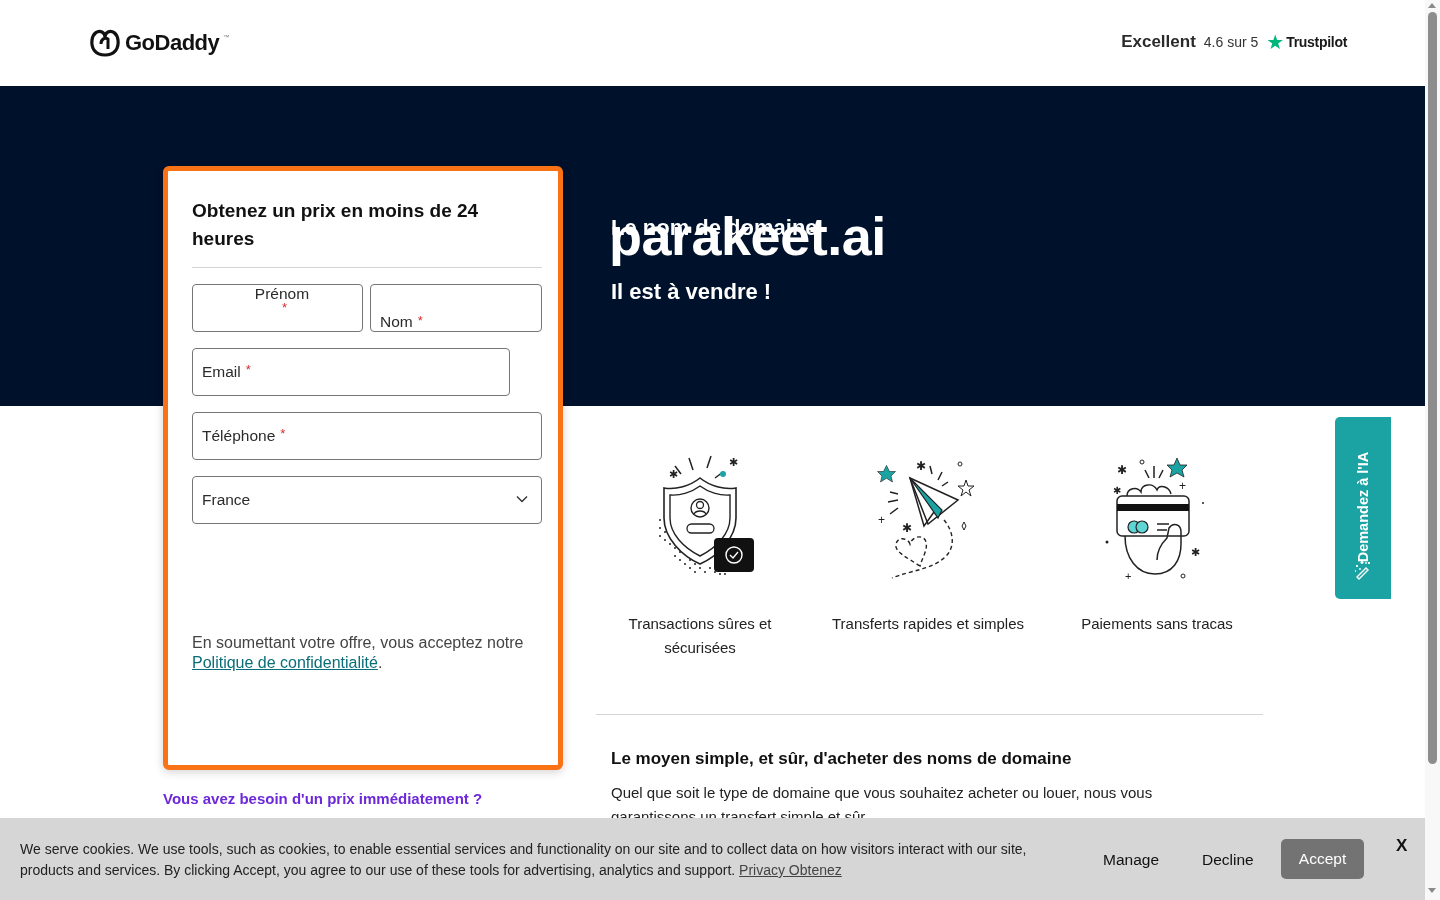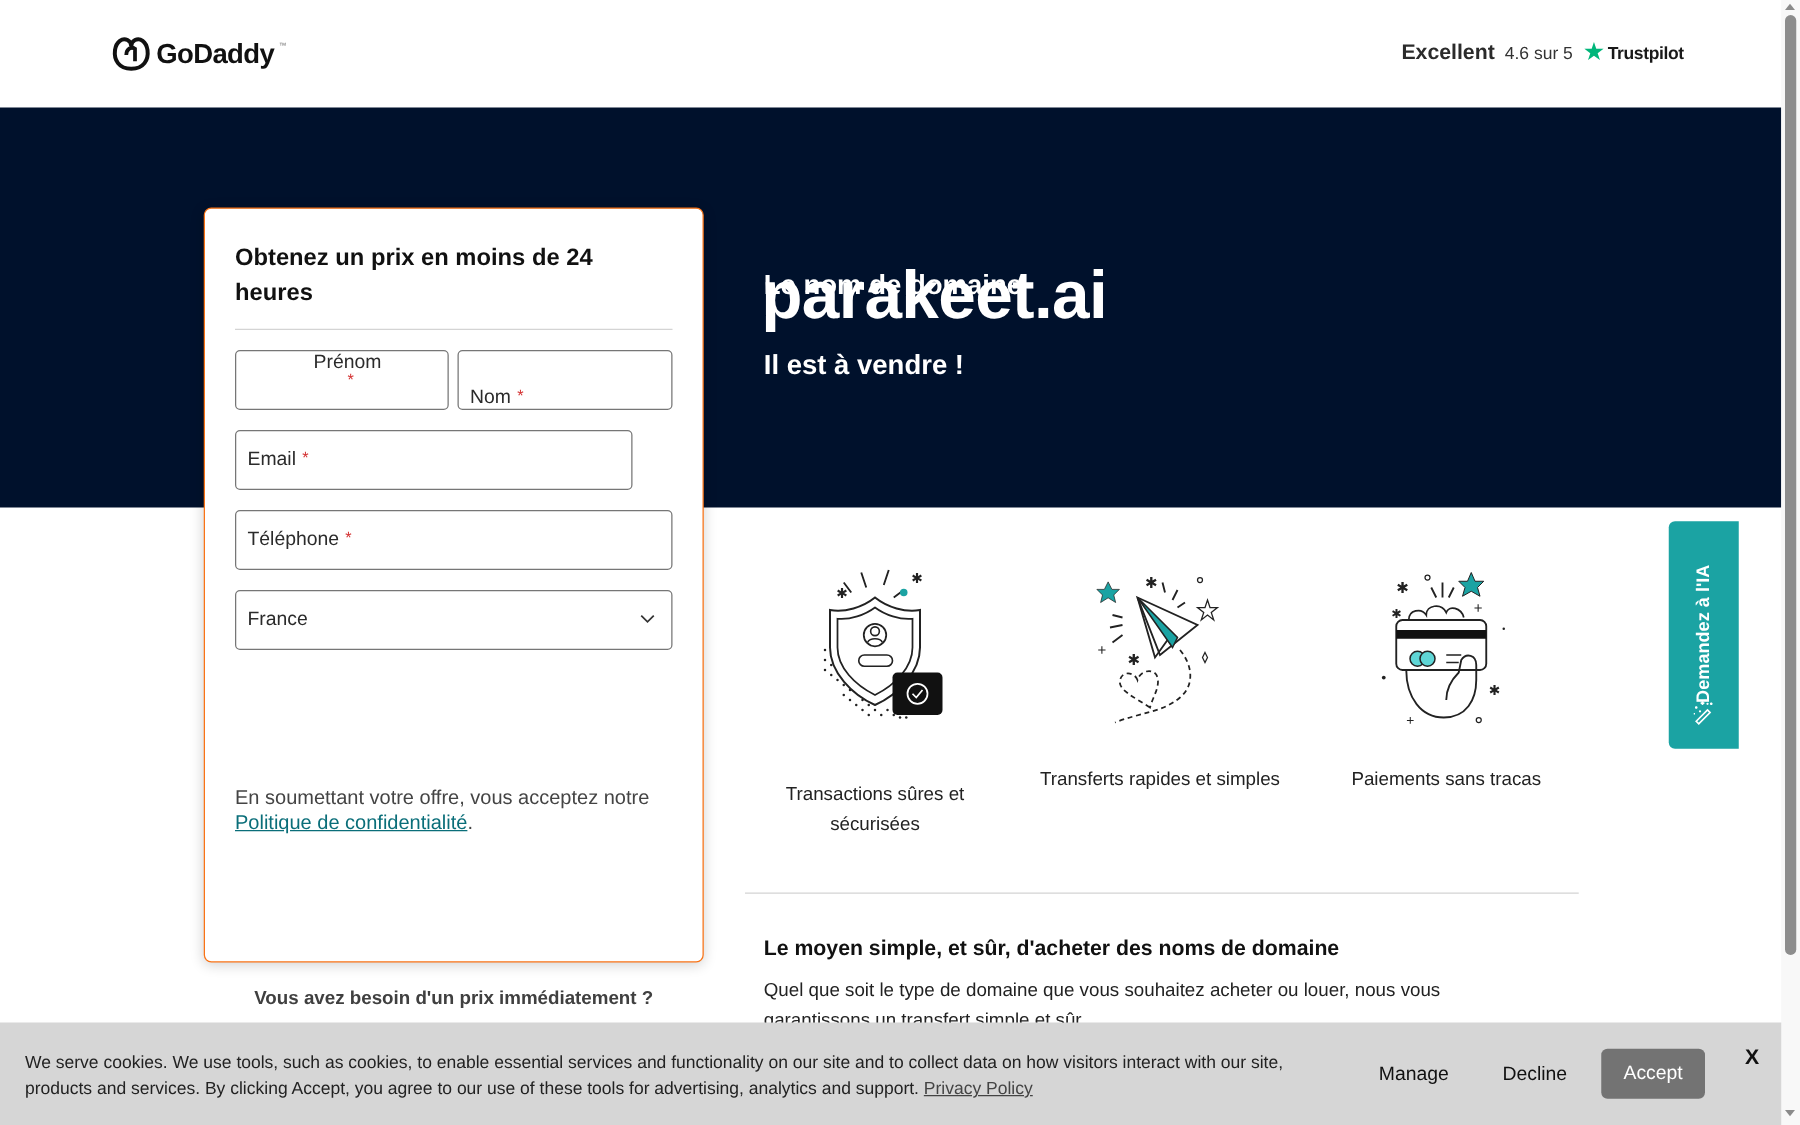--- a/index.html
+++ b/index.html
@@ -17,35 +17,35 @@
   .trust-star { color: #00b67a; font-size: 20px; margin-right: 2px; line-height: 1; }
   .trust-brand { font-size: 14px; font-weight: bold; color: #191919; letter-spacing: -0.3px; }
 
   
   .hero { position: absolute; left: 0; top: 86px; width: 1425px; height: 320px; background: #00112c; }
   .hero-sub { position: absolute; left: 611px; top: 167px; font-size: 22px; font-weight: bold; color: #fff; margin-top: 48px; }
   .hero-domain { position: absolute; left: 609px; top: 205px; font-size: 54px; font-weight: bold; color: #fff; letter-spacing: -0.5px; }
   .hero-sale { position: absolute; left: 611px; top: 279px; font-size: 22px; font-weight: bold; color: #fff; }
 
   
-  .card { position: absolute; left: 163px; top: 166px; width: 400px; height: 604px; background: #fff; border-radius: 6px; box-shadow: 0 2px 10px rgba(0,0,0,0.18); border: 1px solid #f97316; }
+  .card { position: absolute; left: 163px; top: 166px; width: 400px; height: 604px; background: #fff; border-radius: 6px; box-shadow: 0 2px 10px rgba(0,0,0,0.18); border: 5px solid #f97316; }
   .card-title { position: absolute; left: 24px; top: 26px; width: 320px; font-size: 19px; font-weight: bold; line-height: 28px; color: #111; }
   .card-divider { position: absolute; left: 24px; top: 96px; width: 350px; height: 1px; background: #d4d4d4; }
   .field { position: absolute; height: 48px; border: 1px solid #767676; border-radius: 4px; background: #fff; display: flex; align-items: center; padding-left: 9px; font-size: 15.5px; color: #2b2b2b; cursor: text; }
   .field .req { color: #d32f2f; margin-left: 5px; font-size: 13px; position: relative; top: -3px; }
   .field-first { left: 24px; top: 113px; width: 171px; flex-direction: column; }
   .field-last { left: 202px; top: 113px; width: 172px; align-items: flex-end; }
   .field-email { left: 24px; top: 177px; width: 318px; }
   .field-phone { left: 24px; top: 241px; width: 350px; }
   .field-country { left: 24px; top: 305px; width: 350px; cursor: pointer; }
   .chev { position: absolute; right: 12px; top: 15px; width: 14px; height: 14px; }
   .consent { position: absolute; left: 24px; top: 462px; width: 350px; font-size: 16px; color: #444; line-height: 20px; }
   .consent a { color: #0a6e79; text-decoration: underline; }
   .submit { position: absolute; left: 24px; top: 522px; width: 350px; height: 56px; background: #111; color: #fff; border-radius: 5px; border: none; font-size: 15.5px; font-weight: bold; font-family: "Liberation Sans", sans-serif; cursor: pointer; }
-  .immediate { position: absolute; left: 163px; top: 790px; width: 400px; text-align: center; font-size: 15px; font-weight: bold; color: #404040; }
+  .immediate { position: absolute; left: 163px; top: 790px; width: 400px; text-align: left; font-size: 15px; font-weight: bold; color: #6d28d9; }
 
   
   .feature { position: absolute; top: 448px; width: 200px; text-align: center; }
   .feature svg { display: block; margin: 0 auto; }
   .feature-label { margin-top: 36px; font-size: 15px; color: #222; line-height: 24px; }
   .f1 { left: 600px; }
   .f2 { left: 828px; }
   .f3 { left: 1057px; }
   .section-divider { position: absolute; left: 596px; top: 714px; width: 667px; height: 1px; background: #d4d4d4; }
   .section-title { position: absolute; left: 611px; top: 749px; font-size: 17px; font-weight: bold; color: #111; }
@@ -166,21 +166,21 @@
     <path d="M62 30 C52 38 38 42 26 40 L26 70 C26 90 44 108 62 116 C80 108 98 90 98 70 L98 40 C86 42 72 38 62 30 Z" fill="#fff" stroke="#222" stroke-width="1.6" transform="translate(-7 0)"></path>
     <path d="M62 38 C54 44 42 48 32 47 L32 70 C32 86 46 100 62 108 C78 100 92 86 92 70 L92 47 C82 48 70 44 62 38 Z" fill="none" stroke="#222" stroke-width="1.4" transform="translate(-7 0)"></path>
     <circle cx="55" cy="60" r="9" fill="none" stroke="#222" stroke-width="1.4"></circle>
     <circle cx="55" cy="57" r="3.5" fill="none" stroke="#222" stroke-width="1.3"></circle>
     <path d="M49 66 C51 62 59 62 61 66" fill="none" stroke="#222" stroke-width="1.3"></path>
     <rect x="42" y="76" width="27" height="9" rx="4.5" fill="none" stroke="#222" stroke-width="1.3"></rect>
     <rect x="69" y="90" width="40" height="34" rx="4" fill="#111"></rect>
     <circle cx="89" cy="107" r="8" fill="none" stroke="#fff" stroke-width="1.4"></circle>
     <path d="M85 107 L88 110 L93 104" fill="none" stroke="#fff" stroke-width="1.4"></path>
   </svg>
-  <div class="feature-label" style="margin-top:40px">Transactions sûres et sécurisées</div>
+  <div class="feature-label" style="margin-top:28px">Transactions sûres et sécurisées</div>
 </div>
 
 <div class="feature f2">
   <svg width="120" height="136" viewBox="0 0 120 136">
     <path d="M22 18 L26 26 L34 26 L28 32 L30 40 L22 35 L14 40 L16 32 L10 26 L18 26 Z" fill="#1ba3a3" stroke="#222" stroke-width="0.8" transform="translate(2 4) scale(0.75)"></path>
     <text x="48" y="22" font-size="12" fill="#222">✱</text>
     <circle cx="92" cy="16" r="2" fill="none" stroke="#222" stroke-width="1"></circle>
     <path d="M98 32 L100 38 L106 38 L101 42 L103 48 L98 44 L93 48 L95 42 L90 38 L96 38 Z" fill="none" stroke="#222" stroke-width="1"></path>
     <path d="M42 30 L90 52 L60 76 Z" fill="#fff" stroke="#222" stroke-width="1.5"></path>
     <path d="M42 30 L74 62 L70 70 Z" fill="#1ba3a3" stroke="#222" stroke-width="1.2"></path>
@@ -236,19 +236,19 @@
 
 <div class="scrollbar">
   <div class="scroll-up"></div>
   <div class="scroll-thumb"></div>
   <div class="scroll-down"></div>
 </div>
 
 <div class="cookie">
   <div class="cookie-text">
     <span>We serve cookies. We use tools, such as cookies, to enable essential services and functionality on our site and to collect data on how visitors interact with our site, products and services. By clicking Accept, you agree to our use of these tools for advertising, analytics and support.</span>
-    <a>Privacy Policy</a>
+    <a>Privacy Obtenez</a>
   </div>
   <button class="cookie-btn btn-manage">Manage</button>
   <button class="cookie-btn btn-decline">Decline</button>
   <button class="cookie-btn btn-accept">Accept</button>
   <button class="cookie-btn btn-close">X</button>
 </div>
 
 </body></html>

